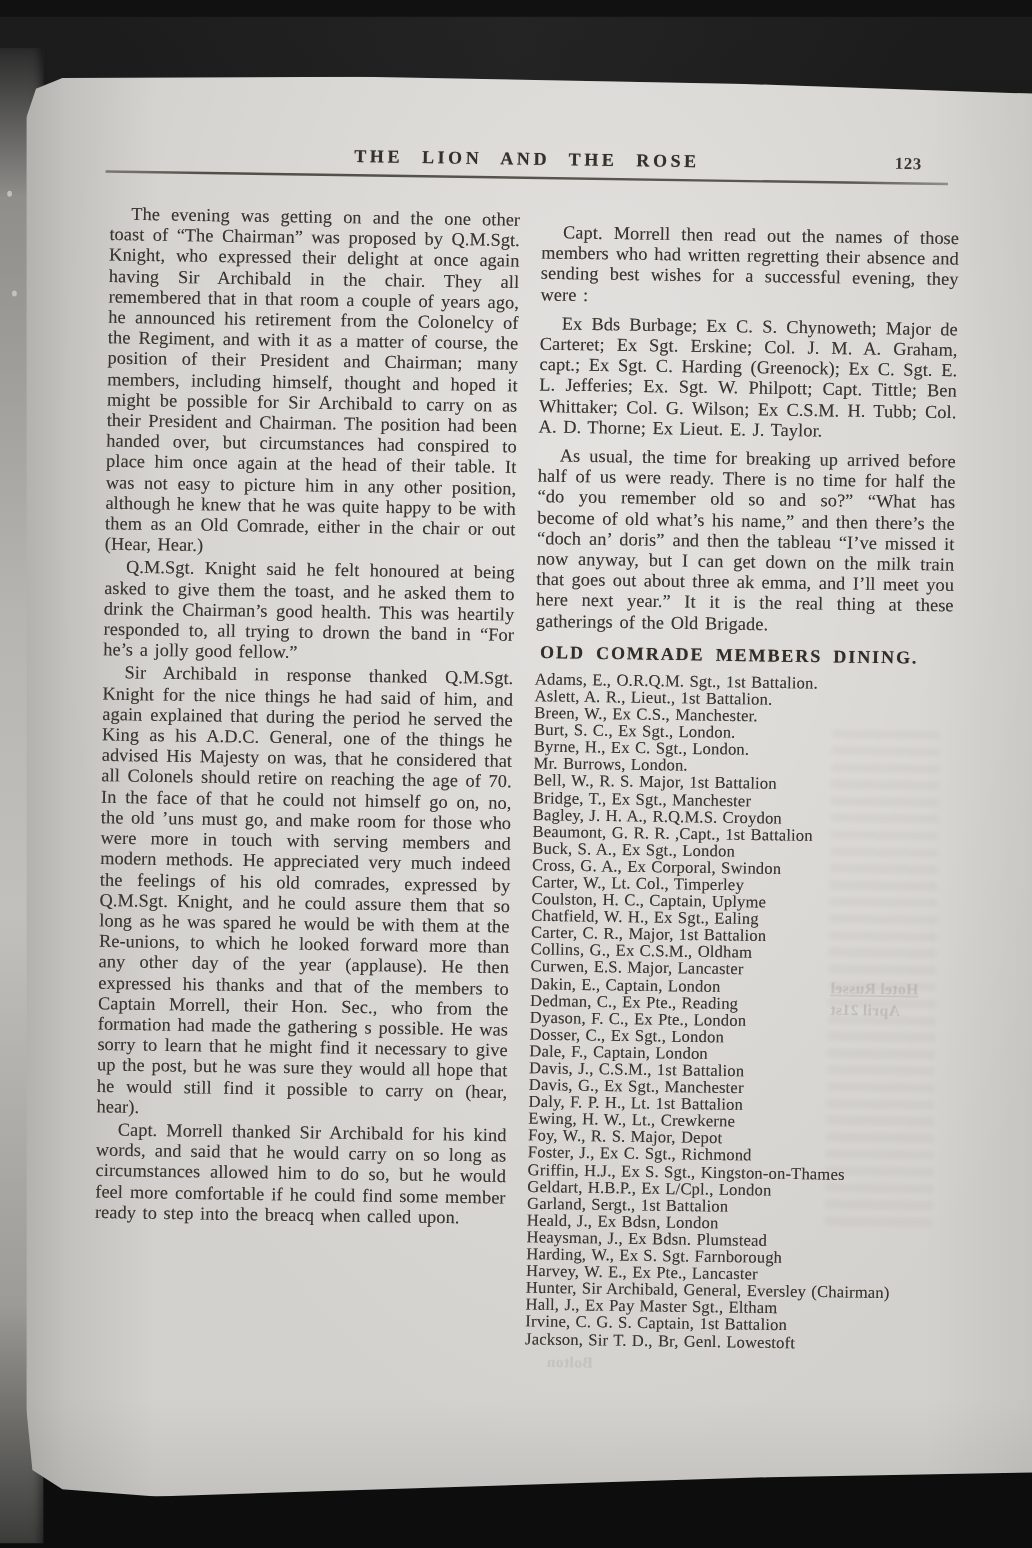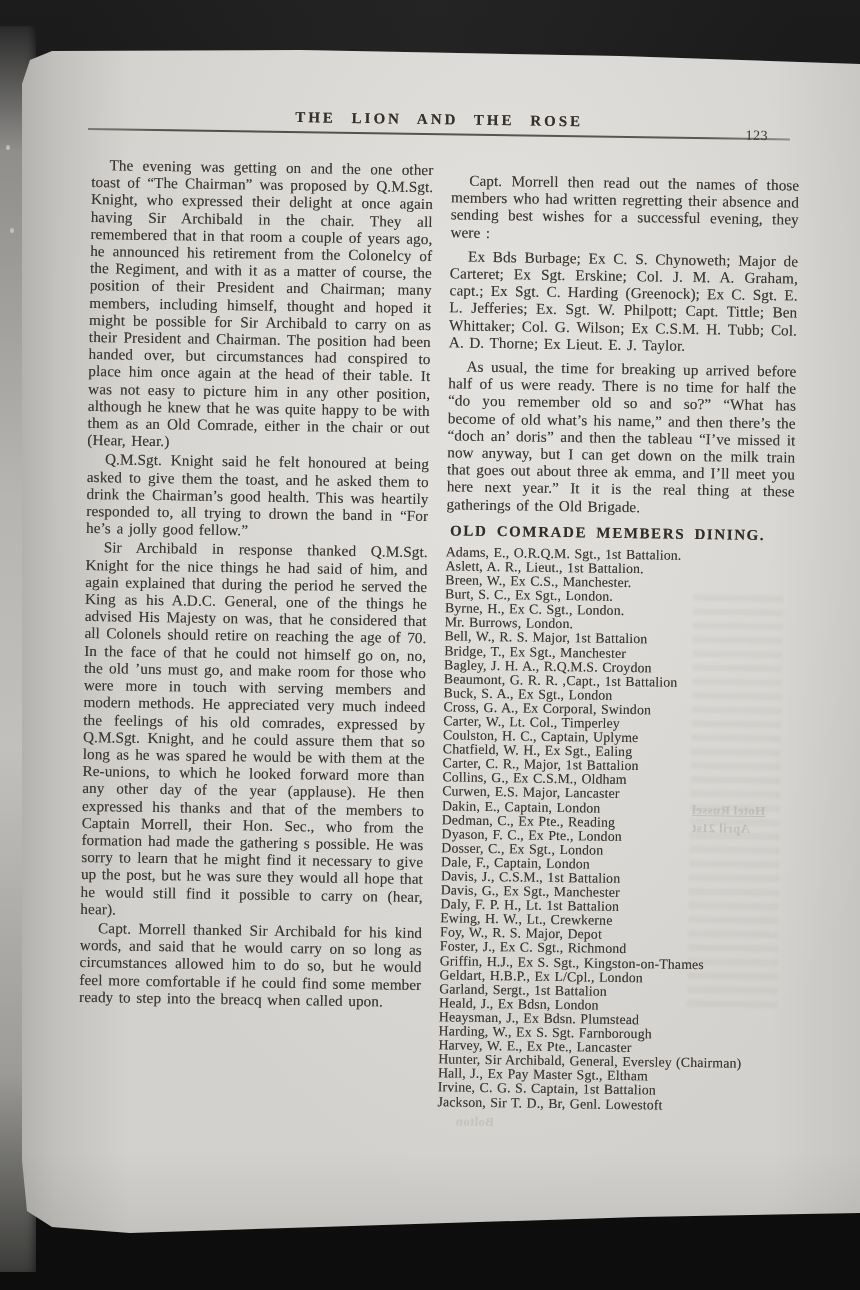--- a/index.html
+++ b/index.html
@@ -8,20 +8,21 @@
     background:#111;
     overflow:hidden;
     font-family:"Liberation Serif","DejaVu Serif",serif;
     position:relative;
   }
   .photo{
     position:absolute;inset:0;
     background:
       radial-gradient(ellipse at 50% 0%, rgba(60,60,60,.25), transparent 60%),
       linear-gradient(180deg,#1c1c1c 0%,#141414 40%,#0d0d0d 100%);
+    margin-top: 14px;
   }
   
   .spine{
     position:absolute;left:0;top:26px;width:36px;height:1246px;
     background:linear-gradient(180deg,#2b2b2b 0%,#8f8e8b 10%,#b7b5b1 38%,#c2c0bc 58%,#9c9b97 84%,#3c3c3a 100%);
     box-shadow:inset -6px 0 8px -4px rgba(0,0,0,.55);
   }
   .dust{position:absolute;width:4px;height:5px;border-radius:50%;background:#cfcdc8;opacity:.8;}
   
   .page{
@@ -45,22 +46,22 @@
   .header-row{
     position:absolute;left:88px;top:106px;width:702px;
   }
   .header-title{
     text-align:center;
     font-size:15px;font-weight:bold;color:#35312a;
     letter-spacing:3px;word-spacing:9px;
     text-shadow:0 0 .6px rgba(53,49,42,.55);
   }
   .page-number{
-    position:absolute;right:22px;top:12px;
-    font-size:14px;font-weight:normal;color:#3a362f;
+    position:absolute;right:22px;top:0;
+    font-size:14px;font-weight:bold;color:#3a362f;
     letter-spacing:.5px;
   }
   .header-rule{
     margin-top:5px;height:2px;border:0;
     background:linear-gradient(90deg,rgba(58,54,47,.55),rgba(58,54,47,.85) 12%,rgba(58,54,47,.8) 88%,rgba(58,54,47,.45));
   }
   .column{position:absolute;text-align:justify;}
   .col-left{left:92px;top:156px;width:342px;}
   .col-right{left:452px;top:166px;width:348px;}
   .column p{

